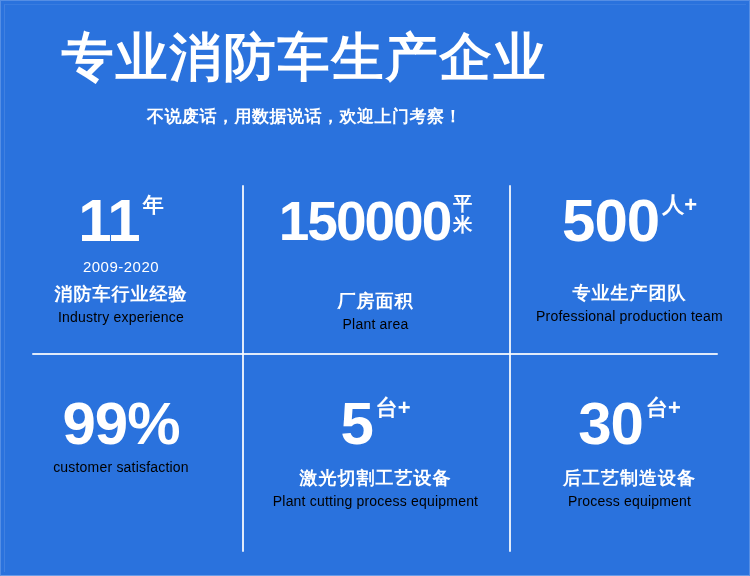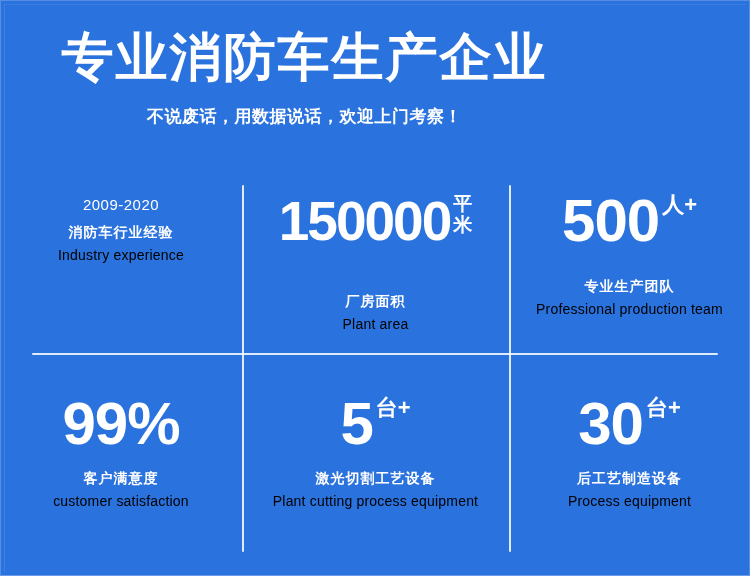--- a/index.html
+++ b/index.html
@@ -163,21 +163,21 @@
     color: #ffffff;
     font-size: 15px;
     line-height: 18px;
     font-weight: 400;
     margin-top: 6px;
     letter-spacing: 0.5px;
   }
 
   .label-cn {
     color: #ffffff;
-    font-size: 14px;
+    font-size: 18px;
     line-height: 22px;
     font-weight: 700;
     margin-top: 7px;
     letter-spacing: 1px;
     white-space: nowrap;
   }
   .label-en {
     color: #000000;
     font-size: 14px;
     line-height: 18px;
@@ -200,20 +200,24 @@
 
   <div class="grid">
 
     <div class="vline v1"></div>
     <div class="vline v2"></div>
     <div class="hline"></div>
 
     <div class="cells">
 
       <div class="cell">
+        <div class="numline">
+          <span class="bignum">11</span>
+          <span class="unit">年</span>
+        </div>
         <span class="sub-range">2009-2020</span>
         <span class="label-cn">消防车行业经验</span>
         <span class="label-en">Industry experience</span>
       </div>
 
       <div class="cell">
         <div class="numline">
           <span class="bignum wide">150000</span>
           <span class="unit stacked">
             <span>平</span>
@@ -222,29 +226,28 @@
         </div>
         <span class="label-cn" style="margin-top:38px;">厂房面积</span>
         <span class="label-en">Plant area</span>
       </div>
 
       <div class="cell">
         <div class="numline">
           <span class="bignum">500</span>
           <span class="unit plus">人+</span>
         </div>
-        <span class="label-cn" style="margin-top:23px;">专业生产团队</span>
+        <span class="label-cn" style="margin-top:30px;">专业生产团队</span>
         <span class="label-en">Professional production team</span>
       </div>
 
       <div class="cell row2">
         <div class="numline">
           <span class="bignum pct">99%</span>
         </div>
-        <span class="label-cn">客户满意度</span>
         <span class="label-en">customer satisfaction</span>
       </div>
 
       <div class="cell row2">
         <div class="numline">
           <span class="bignum">5</span>
           <span class="unit plus">台+</span>
         </div>
         <span class="label-cn">激光切割工艺设备</span>
         <span class="label-en">Plant cutting process equipment</span>

